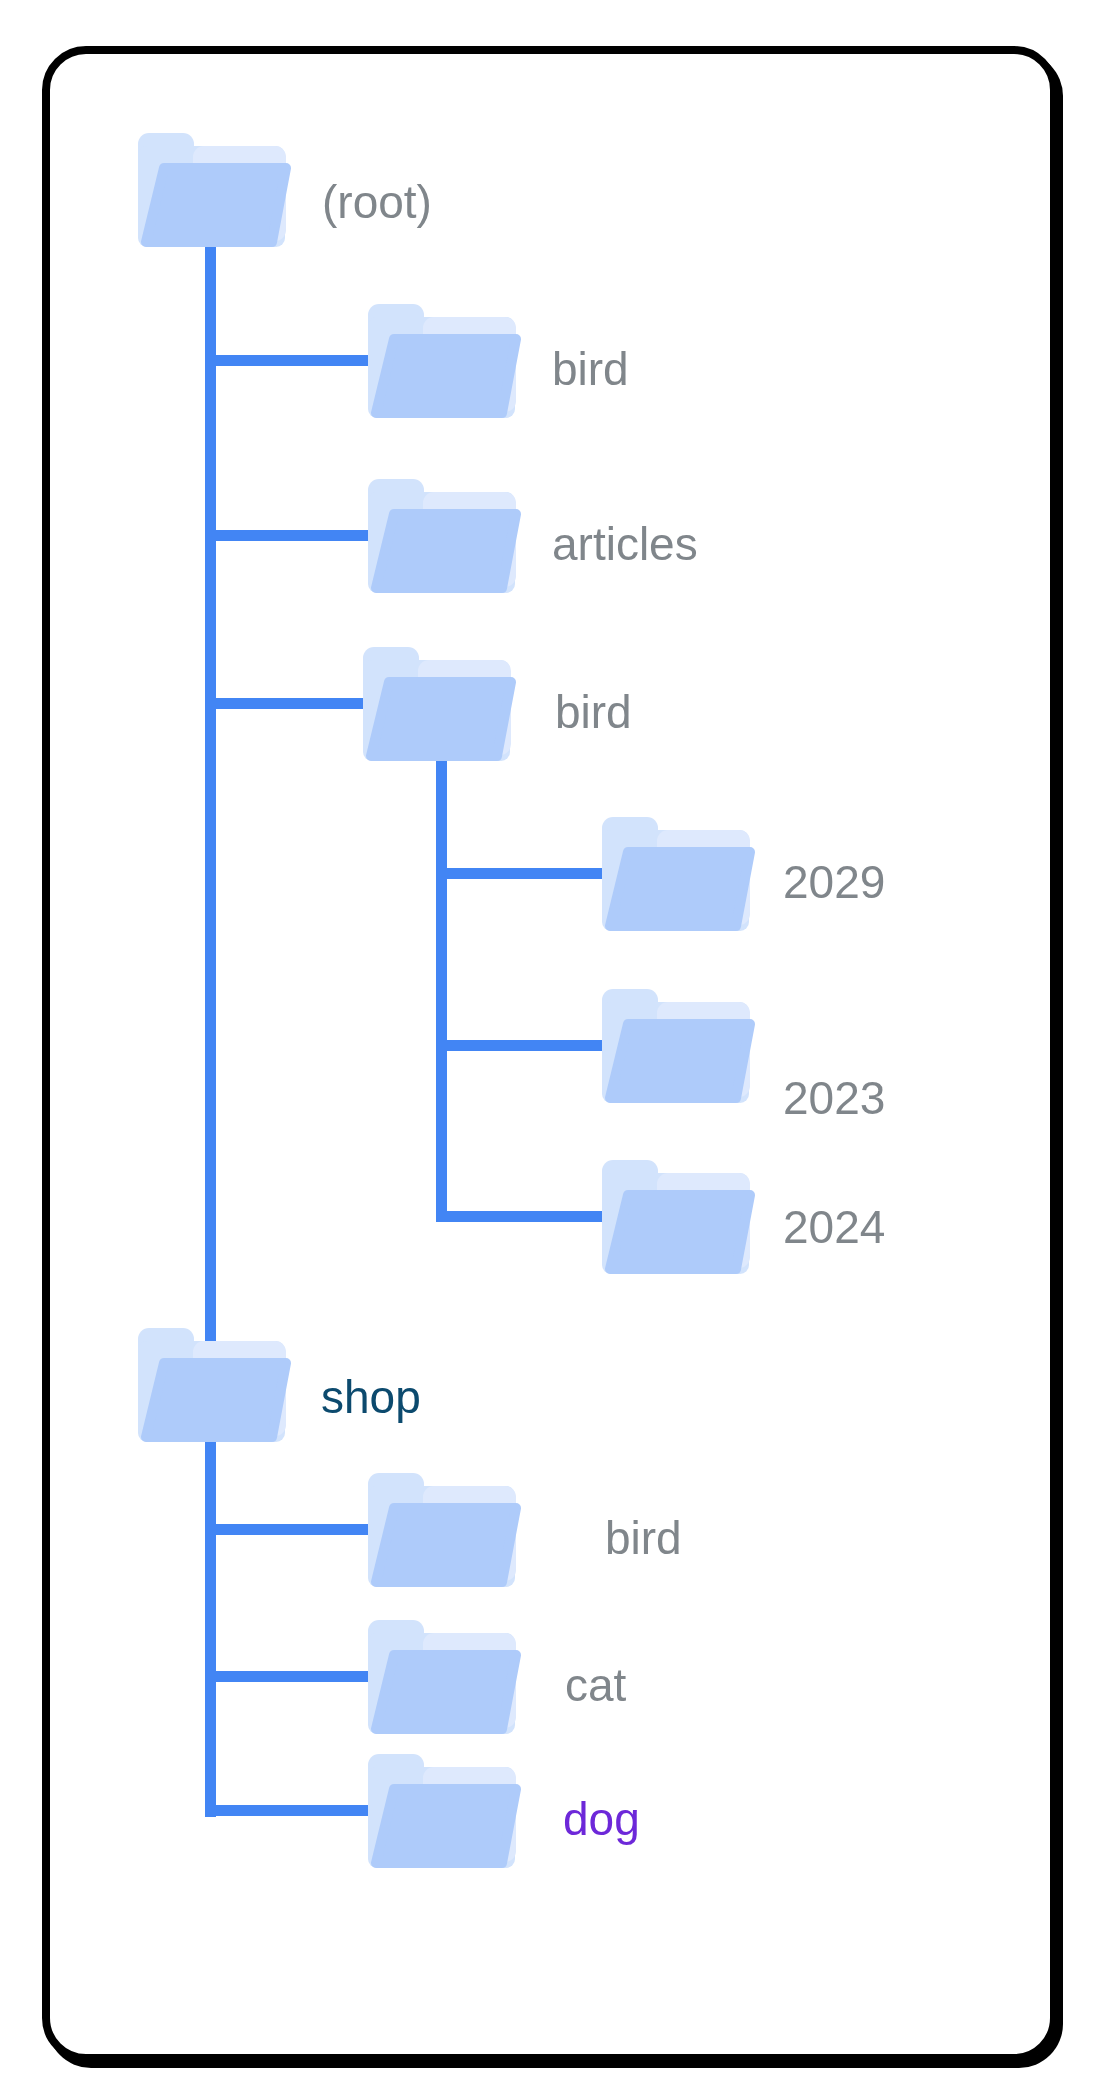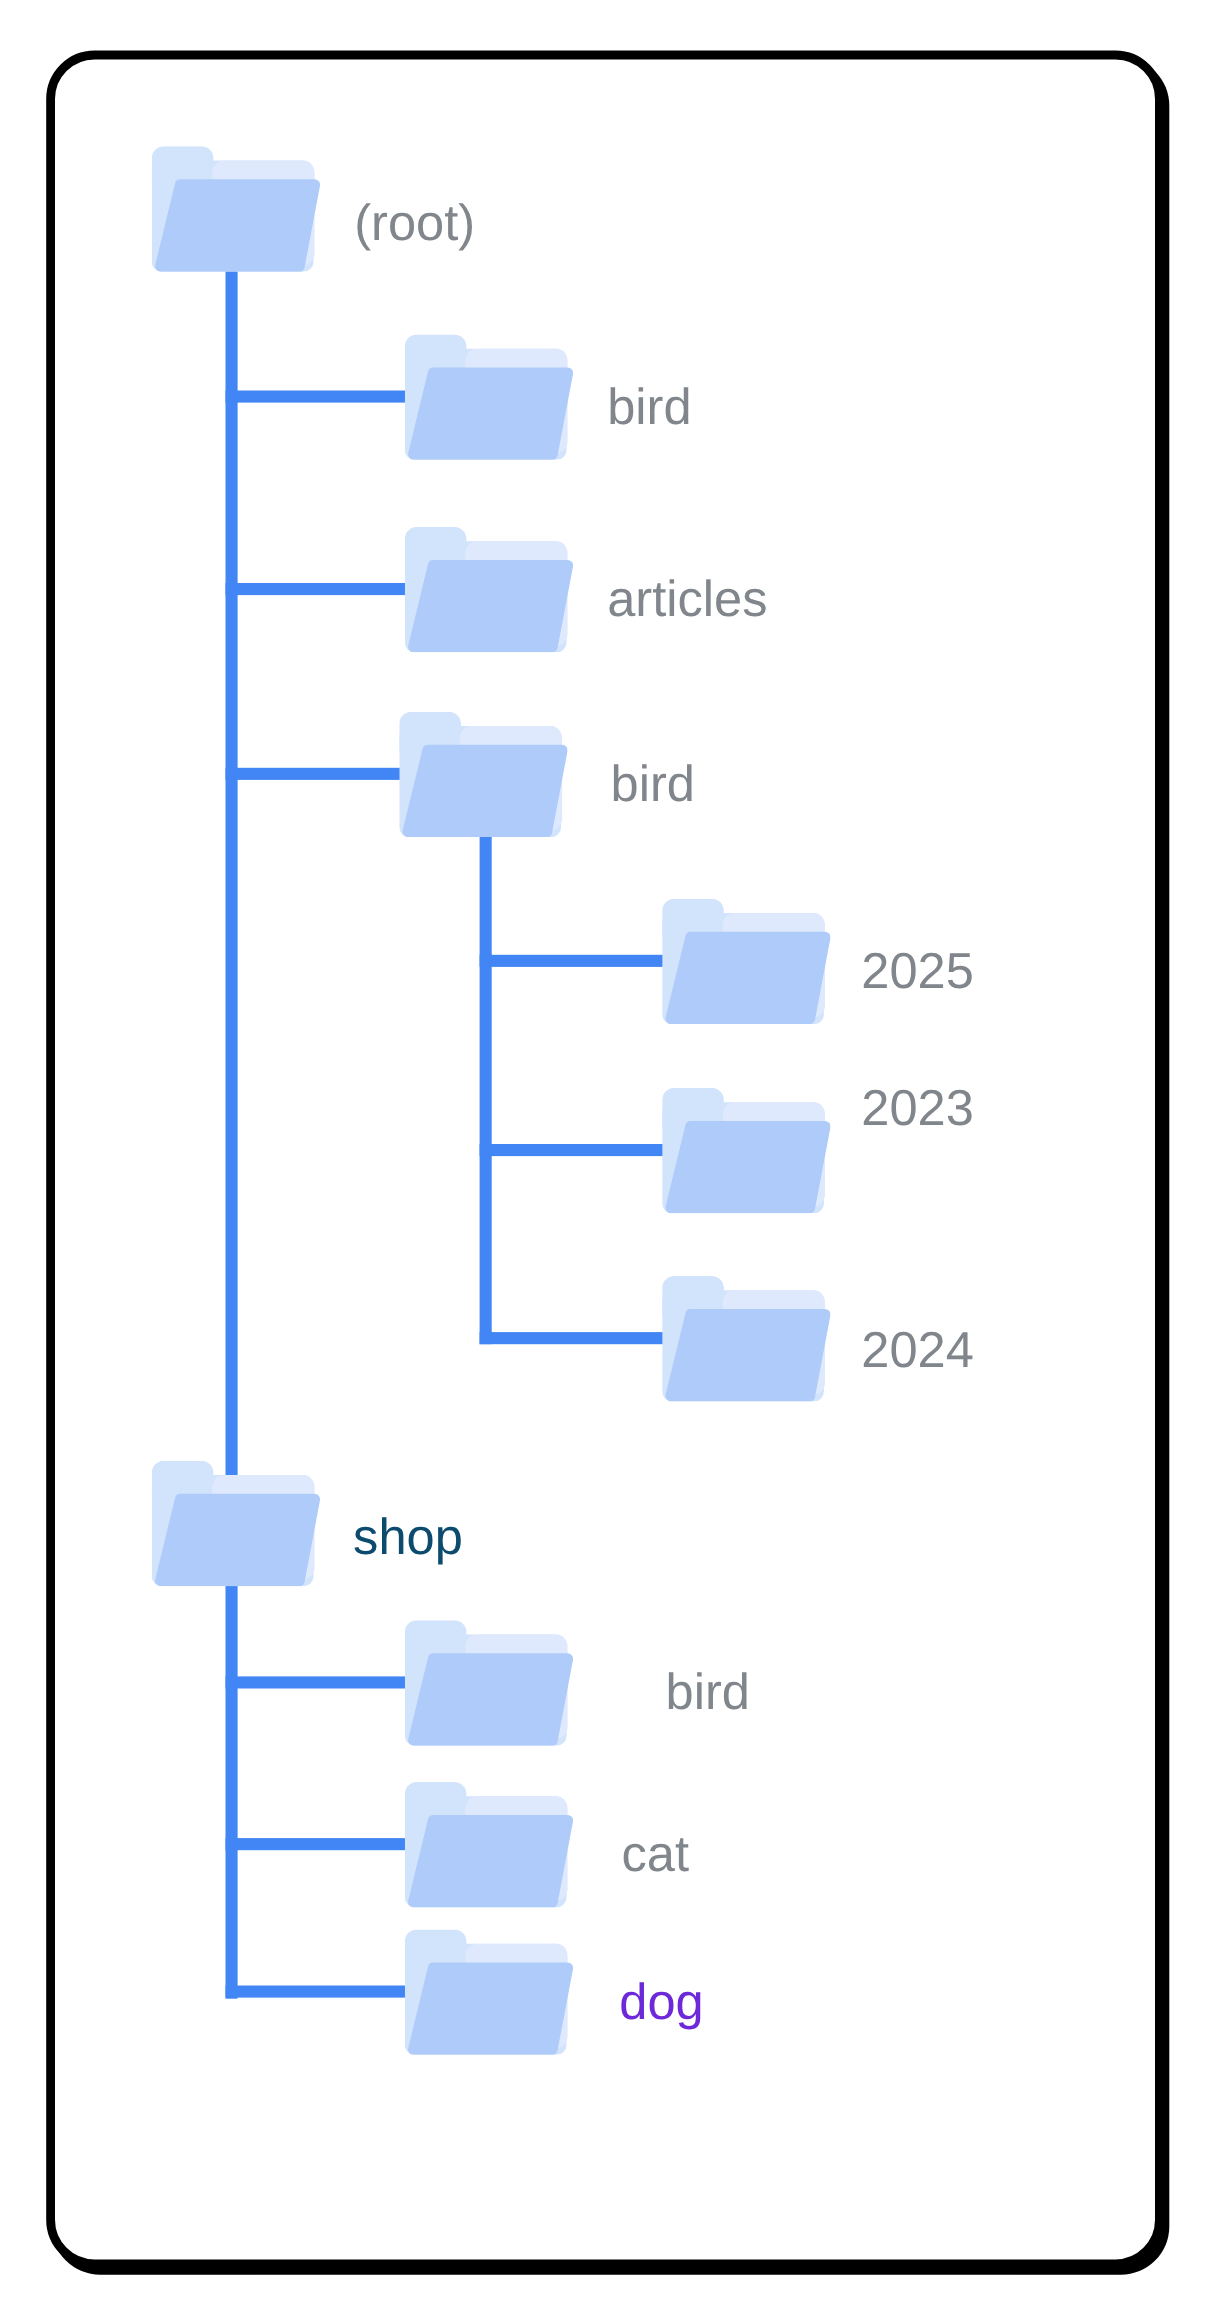--- a/index.html
+++ b/index.html
@@ -134,21 +134,21 @@
         <rect x="0" y="13" width="147" height="101" rx="9" fill="#d2e3fc"></rect>
         <rect x="55" y="13" width="93" height="95" rx="11" fill="#dee9fd"></rect>
         <path d="M26,35 L148,35 L134,109 L8,109 Z" fill="#aecbfa" stroke="#aecbfa" stroke-width="10" stroke-linejoin="round"></path>
       </svg>
     </div>
   <div class="layer" id="labels-layer">
       <div class="folder-label" style="left: 322px; top: 172px; color: rgb(128, 134, 139);">(root)</div>
       <div class="folder-label" style="left: 552px; top: 339px; color: rgb(128, 134, 139);">bird</div>
       <div class="folder-label" style="left: 552px; top: 514px; color: rgb(128, 134, 139);">articles</div>
       <div class="folder-label" style="left: 555px; top: 682px; color: rgb(128, 134, 139);">bird</div>
-      <div class="folder-label" style="left: 783px; top: 852px; color: rgb(128, 134, 139);">2025</div>
-      <div class="folder-label" style="left: 783px; top: 977px; color: rgb(128, 134, 139);">2023</div>
+      <div class="folder-label" style="left: 783px; top: 852px; color: rgb(128, 134, 139);">2029</div>
+      <div class="folder-label" style="left: 783px; top: 1068px; color: rgb(128, 134, 139);">2023</div>
       <div class="folder-label" style="left: 783px; top: 1197px; color: rgb(128, 134, 139); text-align: center;">2024</div>
       <div class="folder-label" style="left: 321px; top: 1367px; color: #0c4a6e;">shop</div>
       <div class="folder-label" style="left: 565px; top: 1508px; color: rgb(128, 134, 139); margin-left: 40px;">bird</div>
       <div class="folder-label" style="left: 565px; top: 1655px; color: rgb(128, 134, 139);">cat</div>
       <div class="folder-label" style="left: 563px; top: 1789px; color: #6d28d9;">dog</div>
     </div>
 </div>
 
 </body></html>

